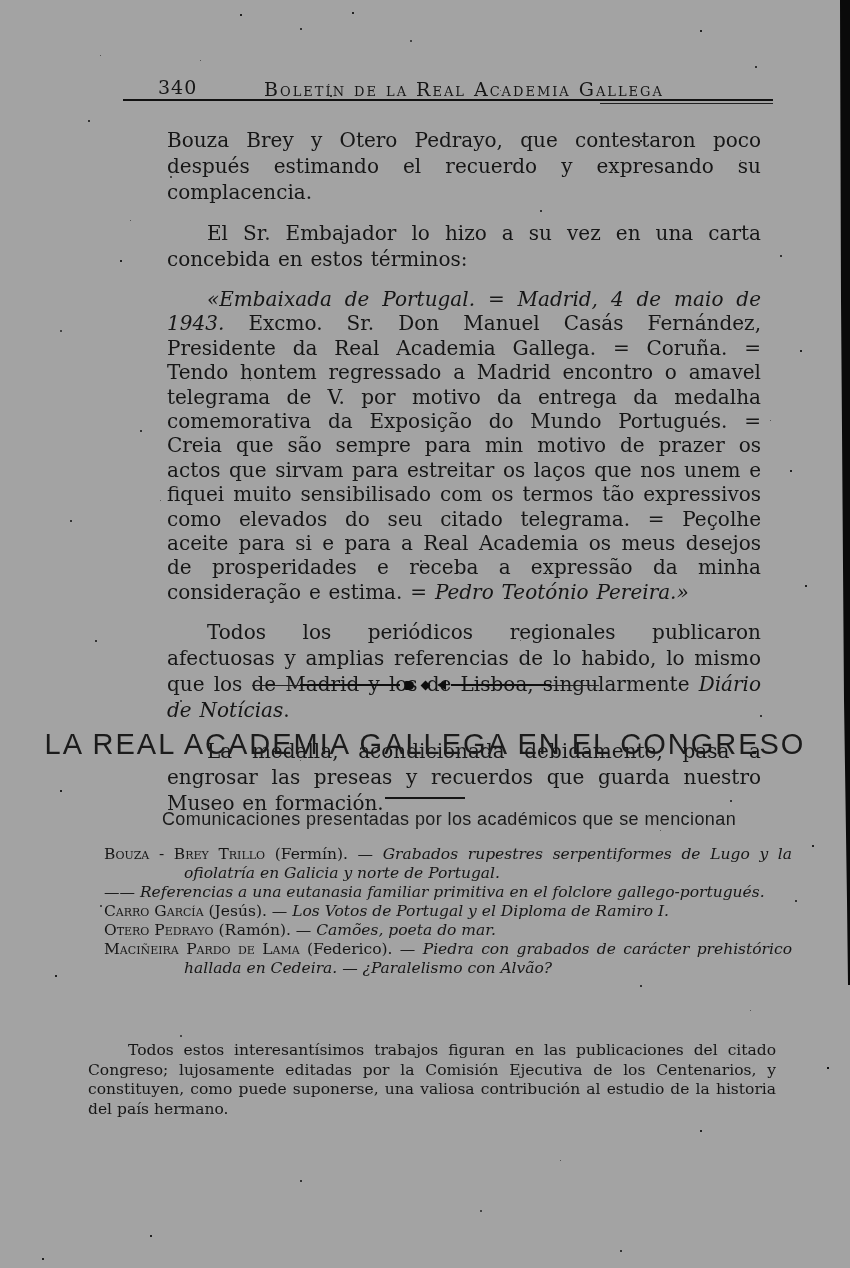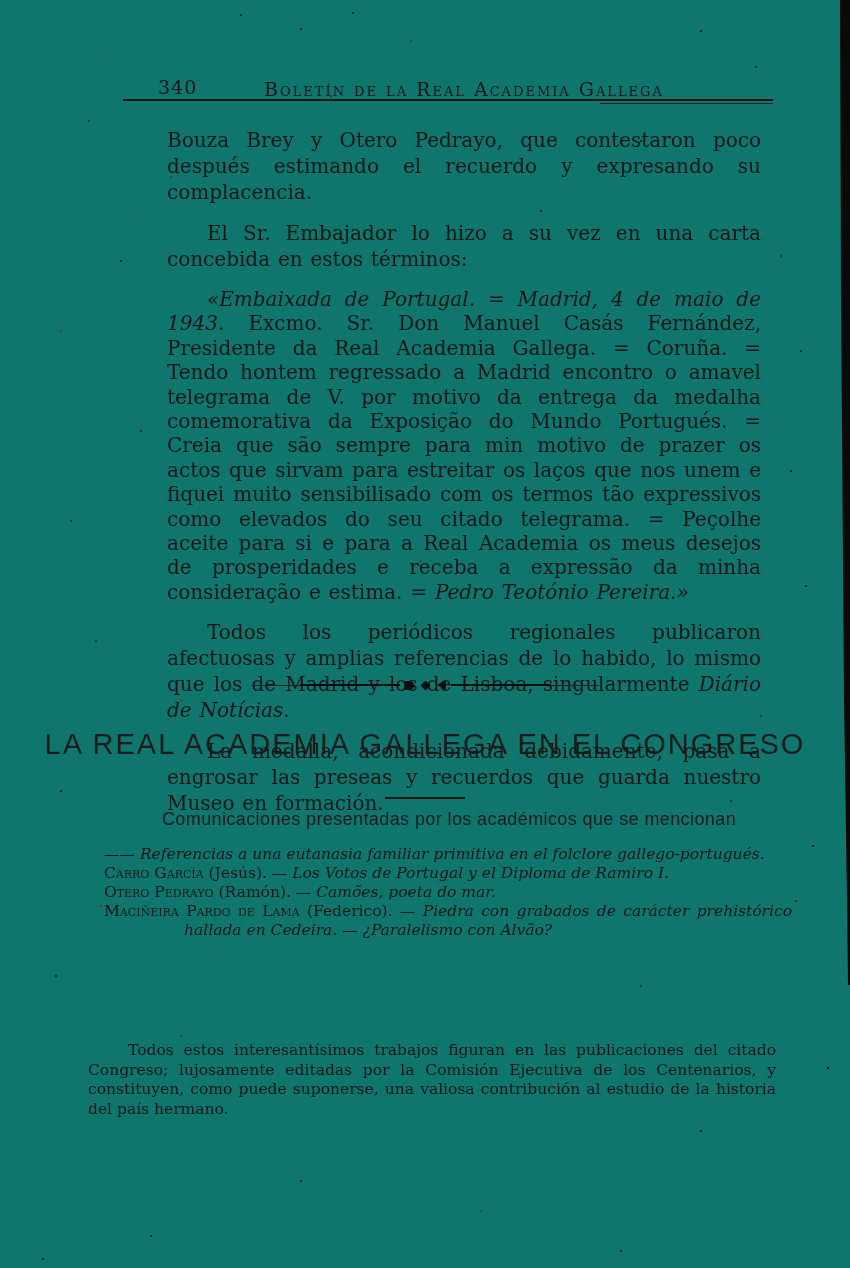--- a/index.html
+++ b/index.html
@@ -1,20 +1,20 @@
 <!DOCTYPE html>
 <html><head>
 <meta charset="utf-8">
 <style>
   html,body{margin:0;padding:0;background:#888;}
   #page{
     position:relative;
     width:850px;height:1268px;
     margin:0 auto;
-    background:#0f766e;
+    background:#a3a3a3;
     overflow:hidden;
     font-family:"DejaVu Serif", serif;
     color:#161616;
   }
   
   .hdr-num{
     position:absolute;left:158px;top:76px;
     font-size:19px;letter-spacing:1px;
   }
   .hdr-title{
@@ -155,20 +155,21 @@
     <span class="dline thin"></span>
   </div>
 
   <div class="title">
     <div>LA REAL ACADEMIA GALLEGA EN EL CONGRESO</div>
   </div>
   <div class="title-underline"></div>
   <div class="subtitle">Comunicaciones presentadas por los académicos que se mencionan</div>
 
   <div class="comm-list">
+    <p class="entry"><span class="sc">Bouza - Brey Trillo</span><span> (Fermín). — </span><span class="it">Grabados rupestres serpentiformes de Lugo y la ofiolatría en Galicia y norte de Portugal.</span></p>
     <p class="entry"><span class="sc"></span><span>—— </span><span class="it">Referencias a una eutanasia familiar primitiva en el folclore gallego-portugués.</span></p>
     <p class="entry"><span class="sc">Carro García</span><span> (Jesús). — </span><span class="it">Los Votos de Portugal y el Diploma de Ramiro I.</span></p>
     <p class="entry"><span class="sc">Otero Pedrayo</span><span> (Ramón). — </span><span class="it">Camões, poeta do mar.</span></p>
     <p class="entry"><span class="sc">Maciñeira Pardo de Lama</span><span> (Federico). — </span><span class="it">Piedra con grabados de carácter prehistórico hallada en Cedeira. — ¿Paralelismo con Alvão?</span></p>
   </div>
 
   <div class="closing">Todos estos interesantísimos trabajos figuran en las publicaciones del citado Congreso; lujosamente editadas por la Comisión Ejecutiva de los Centenarios, y constituyen, como puede suponerse, una valiosa contribución al estudio de la historia del país hermano.</div>
 
   <svg class="scan-bar" width="13" height="990" viewBox="0 0 13 990">
     <polygon points="13,0 3,0 4,300 5,430 7,700 10,900 11,985 13,985" fill="#0a0a0a"></polygon>

